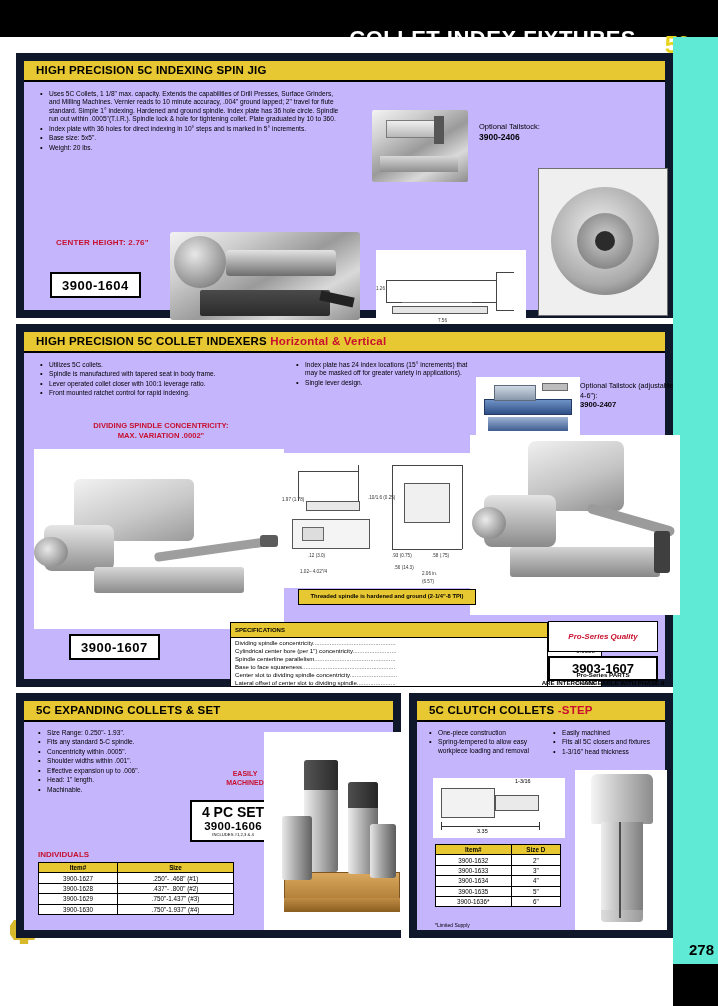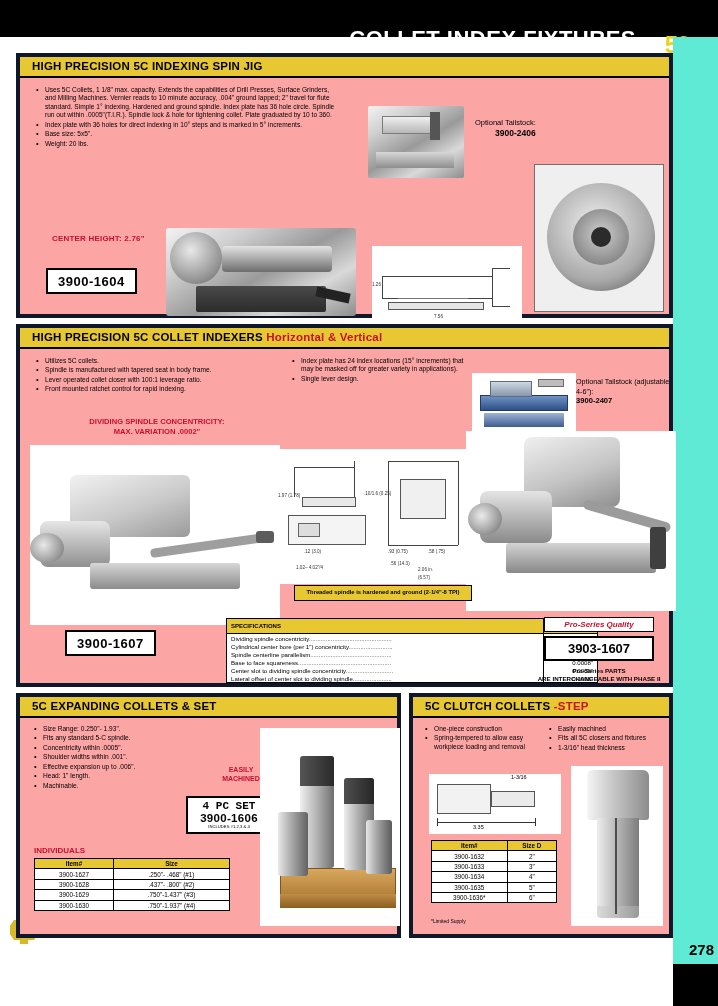--- a/index.html
+++ b/index.html
@@ -42,22 +42,22 @@
     position: absolute; right: 0; bottom: 0; width: 45px; height: 42px; background:#000;
   }
   .corner-gear {
     position:absolute; left: 8px; bottom: 74px; width: 28px; height: 28px;
     background: #d8b92b; border-radius: 4px;
   }
 
   
   .panel {
     position: absolute;
-    background: #fca5a5;
-    border: 4px solid #0f172a;
+    background: #c4b5fd;
+    border: 8px solid #0f172a;
   }
   .panel-head {
     background: #e8c832;
     border-bottom: 2px solid #000;
     height: 21px;
     padding: 3px 0 0 12px;
     font-size: 11.5px; font-weight: bold; color: #000;
     letter-spacing: .2px;
     white-space: nowrap;
   }
@@ -82,21 +82,21 @@
   
   #sec1 { left: 16px; top: 53px; width: 657px; height: 265px; }
   #sec1 .body { position: relative; height: 240px; }
   #sec1 ul.bullets { position: absolute; left: 16px; top: 8px; width: 300px; }
   #sec1 .center-height {
     position: absolute; left: 32px; top: 156px;
     font-size: 8px; font-weight: bold; color: #c8102e; letter-spacing: .2px;
   }
   #sec1 .pn { position: absolute; left: 26px; top: 190px; }
   #sec1 .opt-tailstock {
-    position: absolute; left: 455px; top: 40px; font-size: 7.5px; line-height: 1.35; text-align: right;
+    position: absolute; left: 455px; top: 40px; font-size: 7.5px; line-height: 1.35;
   }
   #sec1 .opt-tailstock b { font-size: 8.5px; }
 
   
   .photo {
     position: absolute; background: #ffffff;
     overflow: hidden;
   }
   .photo.framed { border: 1px solid #6f6f6f; }
   .metal-grad {
@@ -139,21 +139,21 @@
     padding: 0.5px 4px; background: #fff;
   }
   #sec2 .spec-table tr:last-child td { border-bottom: 1px solid #000; }
   #sec2 .spec-table td.val { text-align: right; width: 54px; }
   #sec2 .pro-box {
     position: absolute; left: 524px; top: 268px; width: 110px;
     text-align: center;
   }
   #sec2 .pro-box .q {
     font-size: 8px; font-weight: bold; color: #c8102e; font-style: italic;
-    border: 1px solid #000; background:#fff; padding: 2px 0;
+    border: 1px solid #000; background:#fff; padding: 10px 0;
   }
   #sec2 .pro-box .pn2 {
     margin-top: 4px; font-size: 13px; font-weight: bold; border: 2px solid #000;
     background: #fff; padding: 3px 0;
   }
   #sec2 .pro-note {
     position: absolute; left: 516px; top: 318px; width: 126px;
     font-size: 6.2px; font-weight: bold; text-align: center; line-height: 1.3;
   }
 
@@ -162,21 +162,21 @@
   #sec3 .body { position: relative; height: 220px; }
   #sec3 ul.bullets { position: absolute; left: 14px; top: 7px; width: 160px; }
   #sec3 .easy {
     position: absolute; left: 184px; top: 48px; width: 74px;
     font-size: 7px; font-weight: bold; color: #c8102e; text-align: center; line-height:1.25;
   }
   #sec3 .setbox {
     position: absolute; left: 166px; top: 78px; width: 86px;
     border: 2px solid #000; background: #fff; text-align: center; padding: 2px 0 3px;
   }
-  #sec3 .setbox .l1 { font-size: 11px; font-weight: bold; font-family: Liberation Mono, monospace; }
+  #sec3 .setbox .l1 { font-size: 14px; font-weight: bold; }
   #sec3 .setbox .l2 { font-size: 11.5px; font-weight: bold; letter-spacing: .3px; }
   #sec3 .setbox .l3 { font-size: 4.2px; }
   #sec3 .indiv {
     position: absolute; left: 14px; top: 128px;
     font-size: 8px; font-weight: bold; color: #c8102e;
   }
   #sec3 table.tbl {
     position: absolute; left: 14px; top: 140px; width: 196px;
     border-collapse: collapse; font-size: 6.3px;
   }

